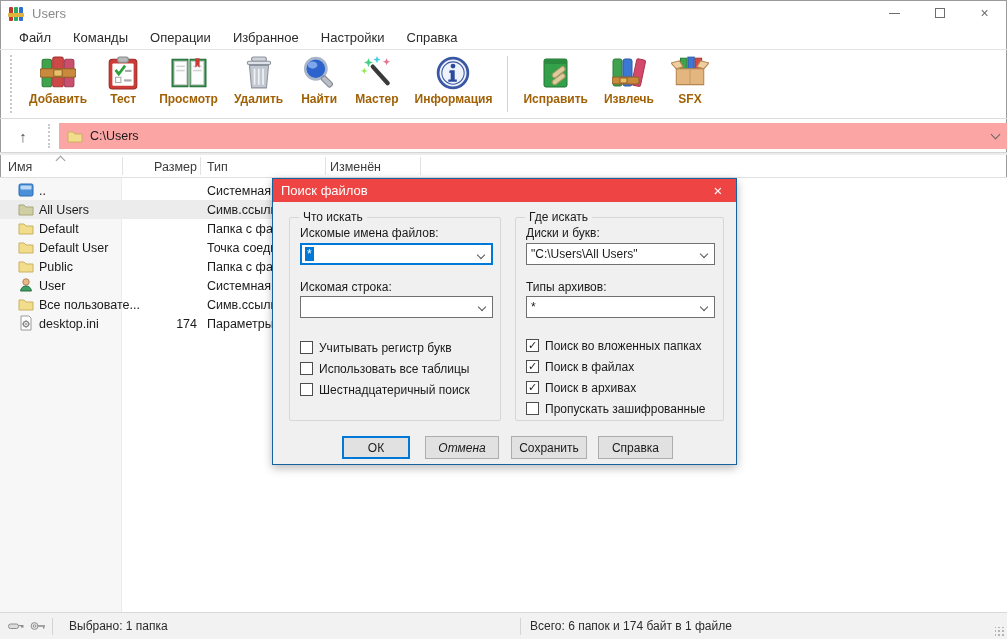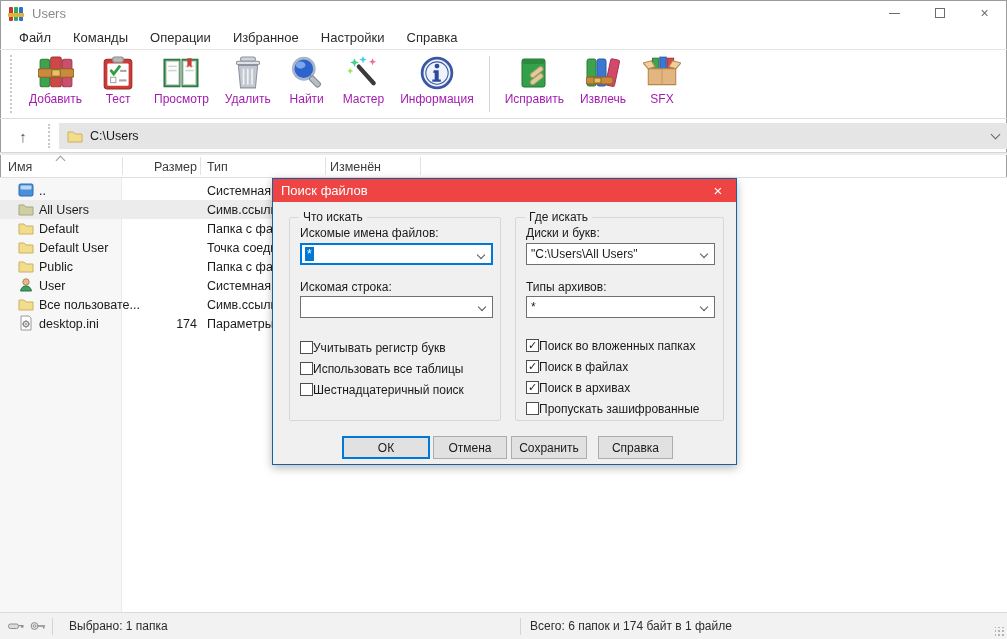--- a/index.html
+++ b/index.html
@@ -22,29 +22,29 @@
 
   
   .menubar{position:absolute;left:0;top:26px;width:100%;height:23px;display:flex;align-items:center;padding-left:8px;}
   .menu-item{padding:3px 11px;font-size:13px;color:#2b2b2b;}
 
   
   .toolbar{position:absolute;left:0;top:49px;width:100%;height:70px;border-top:1px solid #e4e4e4;border-bottom:1px solid #dcdcdc;display:flex;align-items:center;padding-left:10px;}
   .tb-grip{width:3px;height:58px;border-left:2px dotted #c9c9c9;margin-right:8px;}
   .tb-btn{display:flex;flex-direction:column;align-items:center;justify-content:flex-start;height:60px;padding:2px 8px;min-width:56px;}
   .tb-btn svg{height:34px;margin-bottom:2px;}
-  .tb-label{font-size:12px;color:#a21caf;white-space:nowrap;}
+  .tb-label{font-size:12px;color:#a16207;white-space:nowrap;font-weight:bold;}
   .tb-sep{width:1px;height:56px;background:#d4d4d4;margin:0 7px;}
 
   
   .addrbar{position:absolute;left:0;top:120px;width:100%;height:33px;display:flex;align-items:center;
            border-bottom:1px solid #d6d6d6;box-shadow:0 2px 0 #ececec;}
   .up-btn{width:30px;height:26px;margin-left:8px;display:flex;align-items:center;justify-content:center;font-size:15px;color:#555;}
   .addr-grip{width:3px;height:24px;border-left:2px dotted #c9c9c9;margin:0 8px 0 10px;}
-  .addr-field{flex:1;height:26px;display:flex;align-items:center;padding:0 8px;background:#e5e5e5;justify-content:space-between;}
+  .addr-field{flex:1;height:26px;display:flex;align-items:center;padding:0 8px;background:#fca5a5;justify-content:space-between;}
   .addr-text{font-size:12.5px;color:#1a1a1a;margin-left:7px;flex:1;}
   .chev{width:7px;height:7px;border-right:1.5px solid #666;border-bottom:1.5px solid #666;transform:rotate(45deg);margin-top:-4px;}
 
   
   .lvheader{position:absolute;left:0;top:154px;width:100%;height:24px;border-bottom:1px solid #e0e0e0;font-size:12.5px;color:#3c3c3c;}
   .lvheader .h-name{position:absolute;left:8px;top:6px;}
   .sortcaret{position:absolute;left:57px;top:3px;width:7px;height:7px;border-left:1.5px solid #9a9a9a;border-top:1.5px solid #9a9a9a;transform:rotate(45deg);}
   .lvheader .h-size{position:absolute;right:810px;top:6px;}
   .lvheader .h-type{position:absolute;left:207px;top:6px;}
   .lvheader .h-mod{position:absolute;left:330px;top:6px;}
@@ -80,29 +80,29 @@
   .group{position:absolute;border:1px solid #d7d7d7;border-radius:2px;}
   .group-what{left:16px;top:38px;width:212px;height:204px;}
   .group-where{left:242px;top:38px;width:209px;height:204px;}
   .glabel{position:absolute;left:9px;top:-8px;background:#f0f0f0;padding:0 4px;font-size:12px;color:#1a1a1a;}
   .flabel{position:absolute;left:10px;font-size:12px;color:#1a1a1a;white-space:nowrap;}
   .combo{position:absolute;left:10px;height:22px;background:#fff;border:1px solid #707070;display:flex;align-items:center;padding:0 22px 0 4px;font-size:12px;}
   .combo .cchev{position:absolute;right:7px;top:7px;width:6px;height:6px;border-right:1.4px solid #555;border-bottom:1.4px solid #555;transform:rotate(45deg);}
   .combo.focused{border:2px solid #0078d7;padding:0 21px 0 3px;}
   .combo .selhl{background:#0078d7;color:#fff;padding:0 2px;min-width:6px;}
   .checks{position:absolute;left:10px;}
-  .chk-row{display:flex;align-items:center;height:21px;}
+  .chk-row{display:flex;align-items:center;height:21px;gap:6px;}
   .chk-box{width:13px;height:13px;border:1px solid #4d4d4d;background:#fff;display:flex;align-items:center;justify-content:center;font-size:11px;line-height:11px;color:#1a1a1a;flex:0 0 auto;}
   .chk-box::before{content:"";}
   .chk-box.checked::before{content:"✓";}
   .chk-label{font-size:12px;white-space:nowrap;}
   .dlg-btn{position:absolute;top:257px;height:23px;background:#e1e1e1;border:1px solid #adadad;display:flex;align-items:center;justify-content:center;font-size:12px;color:#1a1a1a;}
   .dlg-btn.default{border:2px solid #0078d7;}
-  .btn-ok{left:69px;width:88px;}
-  .btn-cancel{left:160px;width:74px;}
+  .btn-ok{left:69px;width:68px;}
+  .btn-cancel{left:152px;width:74px;font-style:italic;}
   .btn-save{left:238px;width:76px;}
   .btn-help{left:325px;width:75px;}
 </style>
 </head>
 <body>
 
 <div class="app">
 
   <div class="titlebar">
     <span class="appicon">

